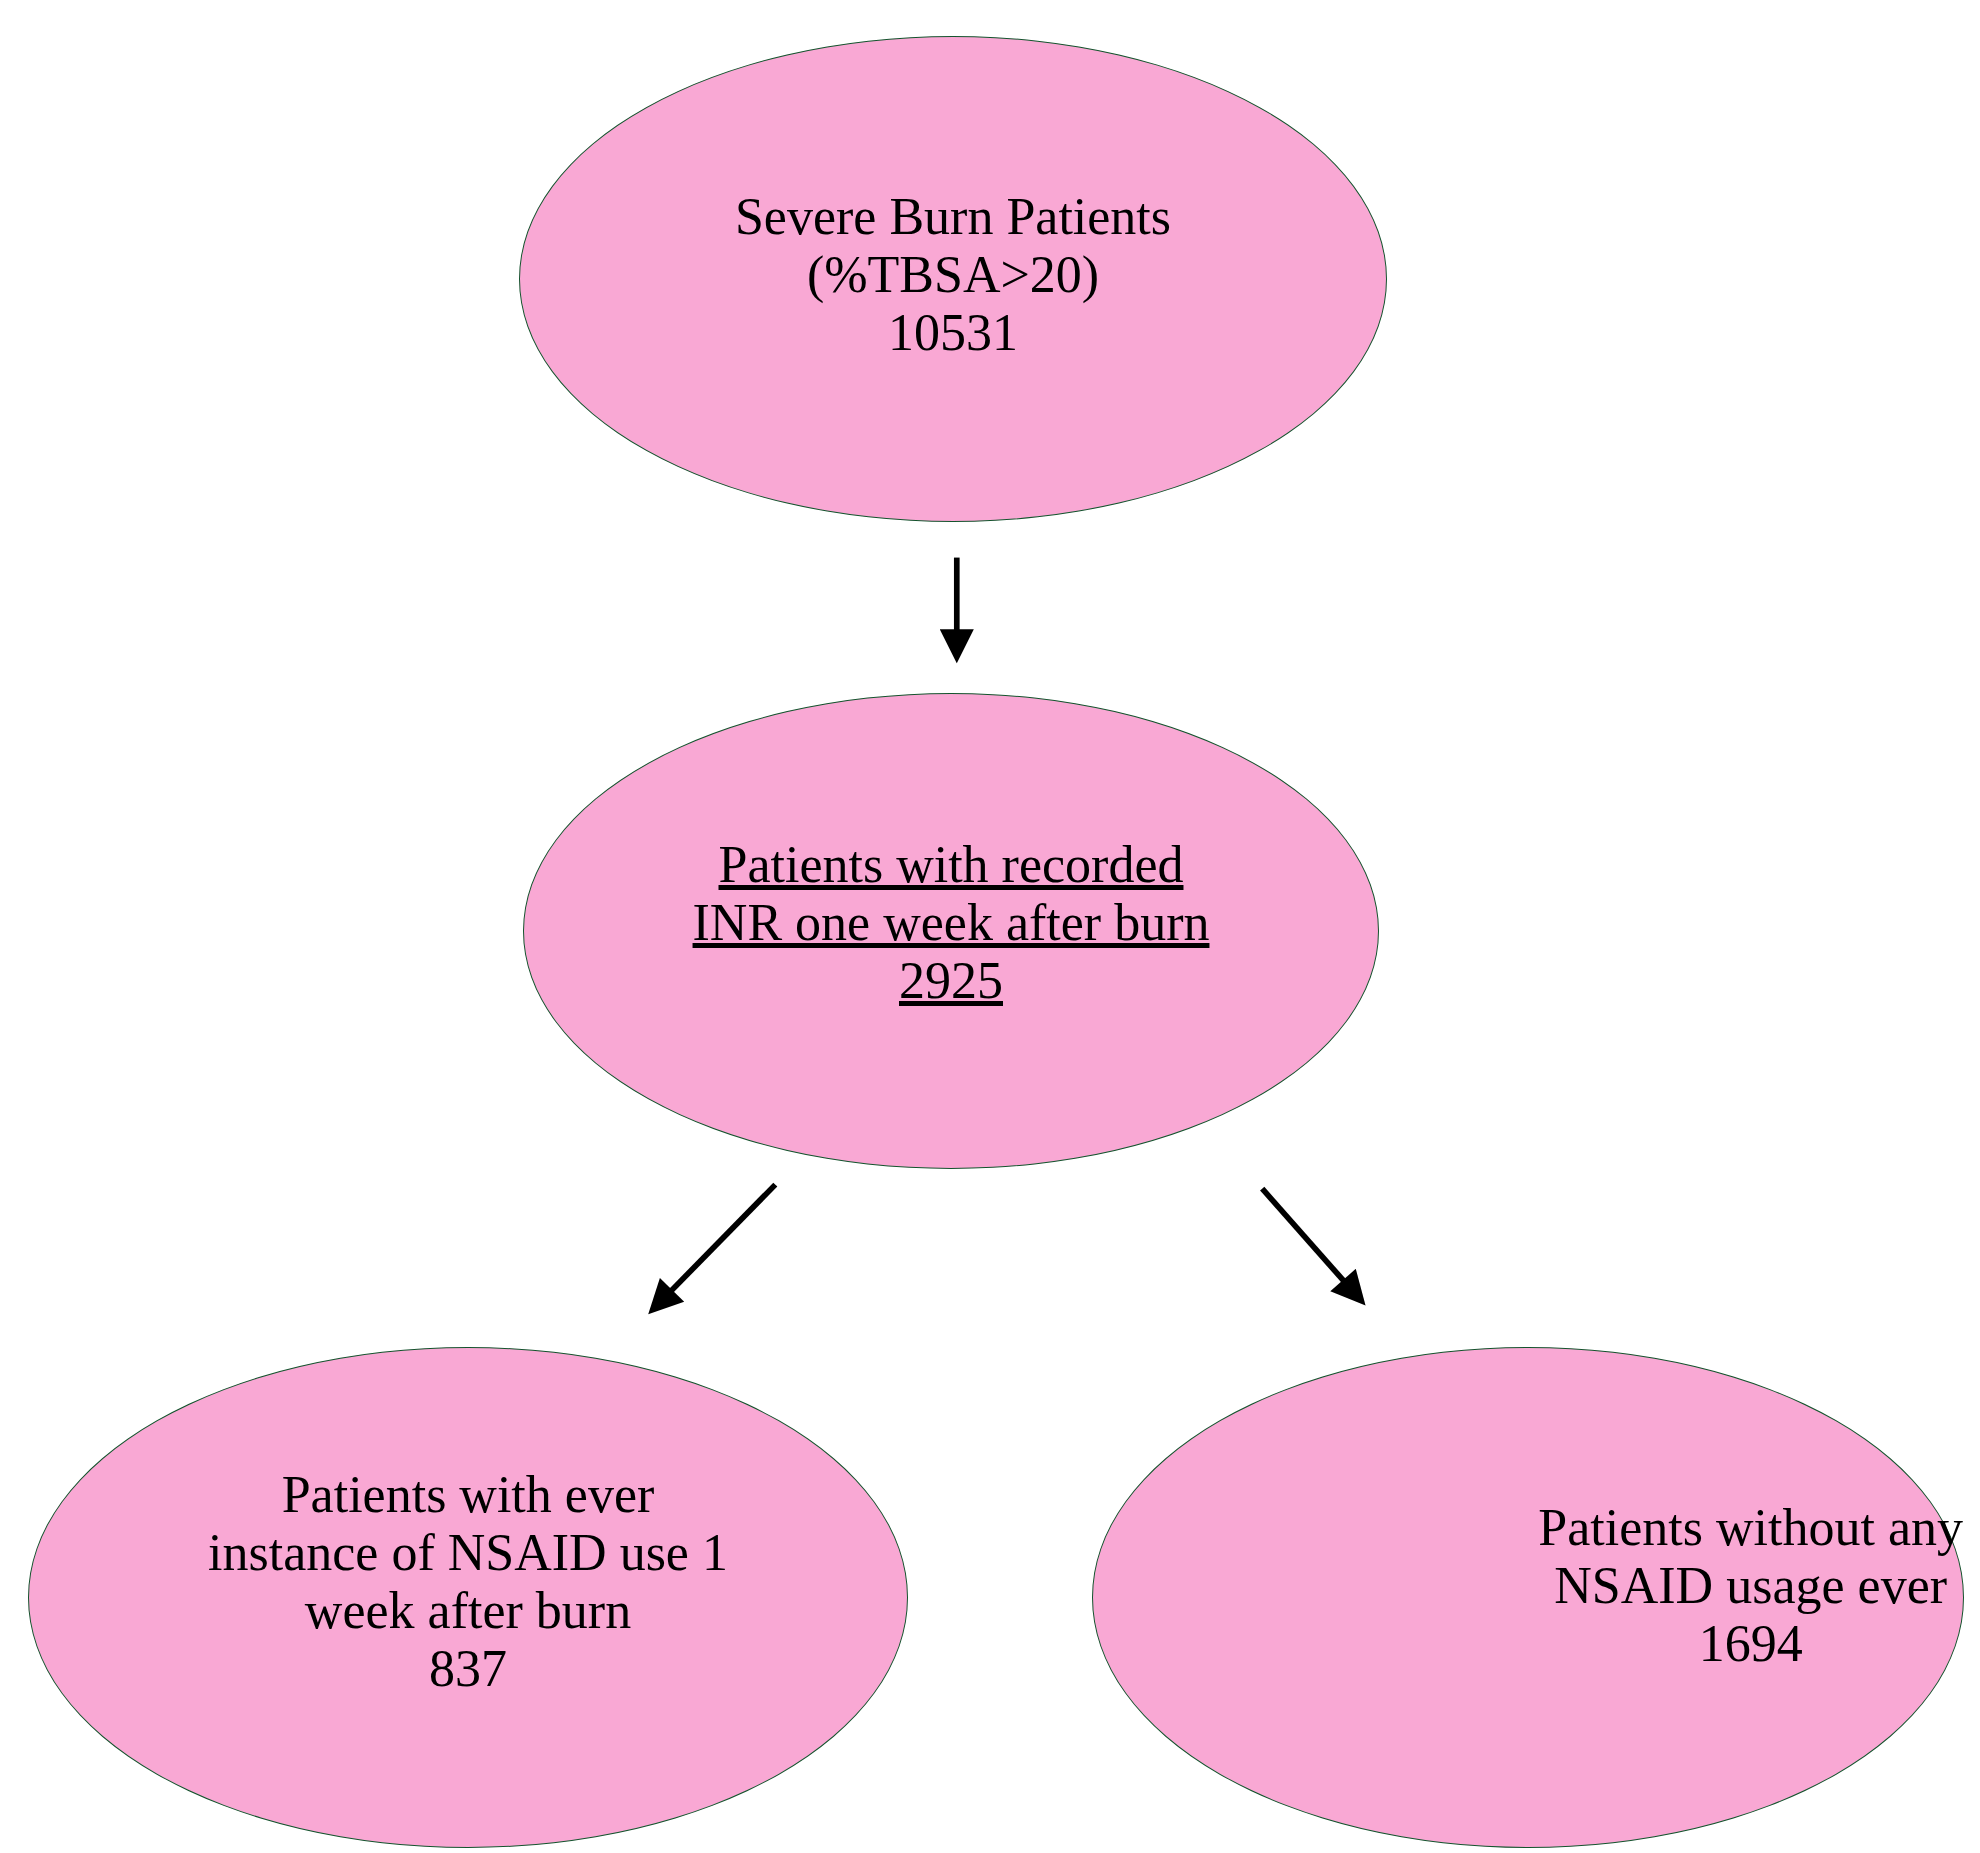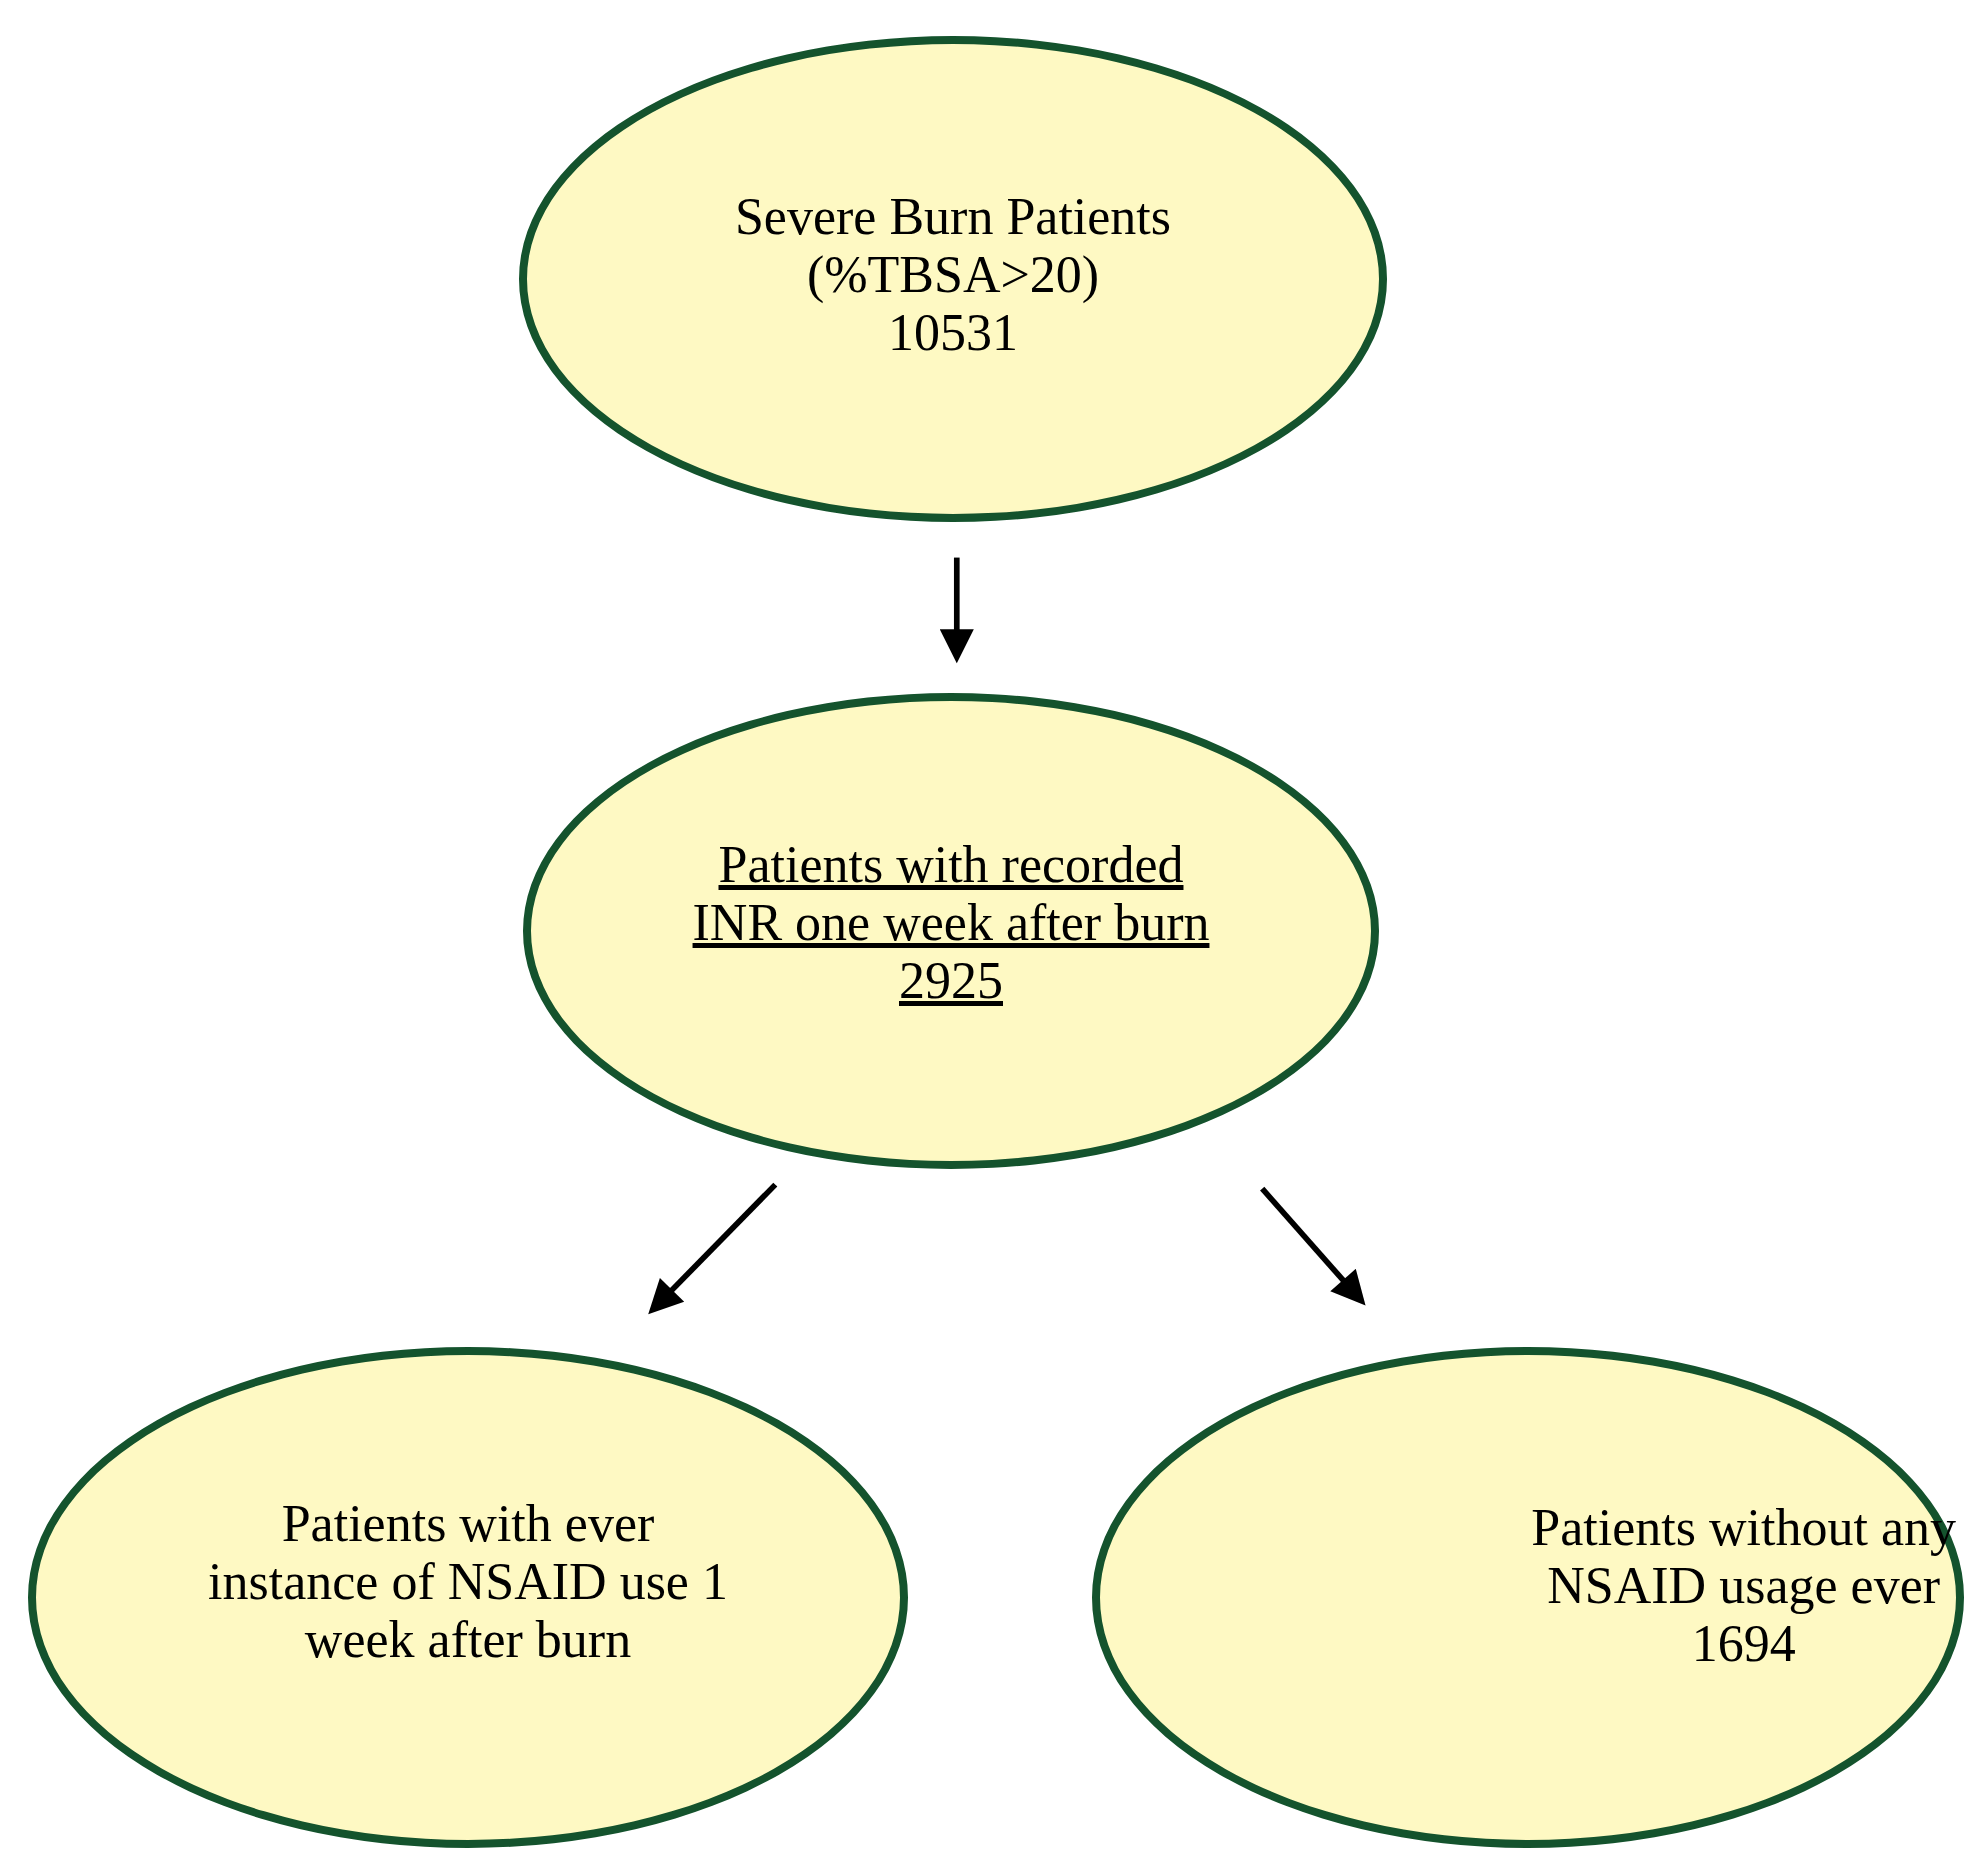--- a/index.html
+++ b/index.html
@@ -19,23 +19,23 @@
     position: absolute;
     left: 0;
     top: 0;
     width: 1980px;
     height: 1854px;
     pointer-events: none;
   }
   .node {
     position: absolute;
     box-sizing: border-box;
-    border: 8px solid #14532d;
+    border: 1px solid #14532d;
     border-radius: 50%;
-    background: #fef9c3;
+    background: #f9a8d4;
     display: flex;
     align-items: center;
     justify-content: center;
   }
   .node-lines {
     text-align: center;
     font-size: 52px;
     line-height: 58px;
     color: #000000;
     white-space: nowrap;
@@ -71,20 +71,21 @@
       <div>INR one week after burn</div>
       <div>2925</div>
     </div>
   </div>
 
   <div class="node" style="left:28px; top:1347px; width:880px; height:501px;">
     <div class="node-lines" style="transform:translateY(-16px);">
       <div>Patients with ever</div>
       <div>instance of NSAID use 1</div>
       <div>week after burn</div>
+      <div>837</div>
     </div>
   </div>
 
   <div class="node" style="left:1092px; top:1347px; width:872px; height:501px;justify-content:flex-end;">
     <div class="node-lines" style="transform:translateY(-12px);">
       <div>Patients without any</div>
       <div>NSAID usage ever</div>
       <div>1694</div>
     </div>
   </div>

